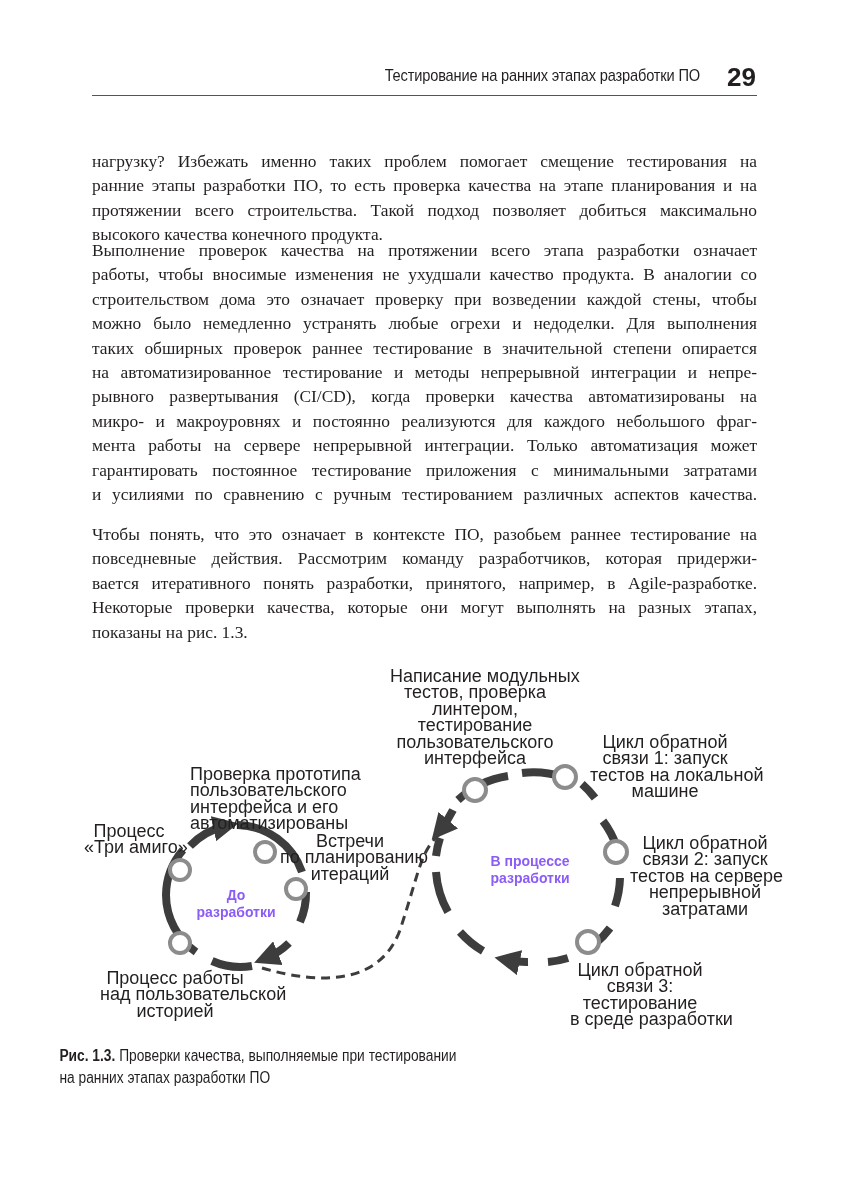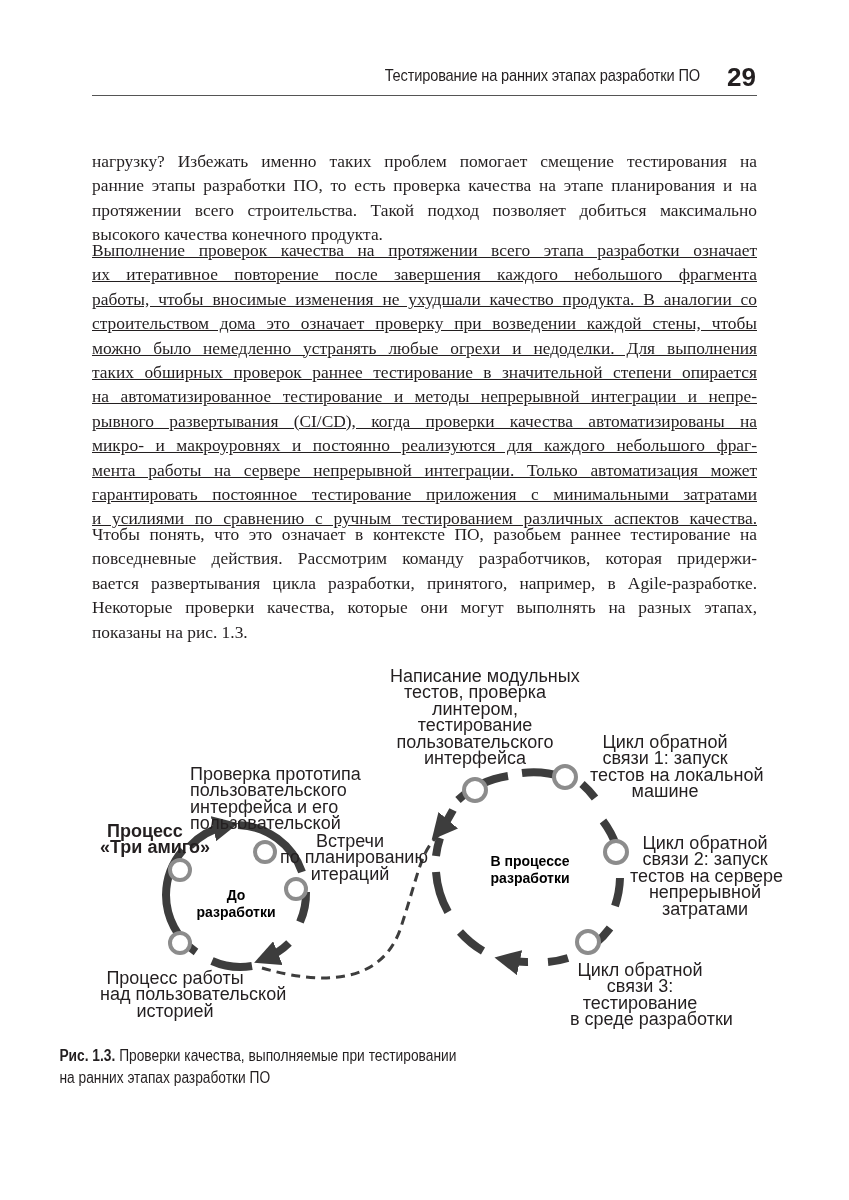--- a/index.html
+++ b/index.html
@@ -4,27 +4,27 @@
 <style>
   html, body { margin: 0; padding: 0; background: #ffffff; }
   body { width: 849px; height: 1200px; position: relative; overflow: hidden; color: #231f20; }
   .header-title { position: absolute; left: 0; top: 66px; width: 700px; text-align: right; font-family: "Liberation Sans", sans-serif; font-size: 17px; transform: scaleX(0.86); transform-origin: right center; color: #231f20; letter-spacing: -0.2px; }
   .page-number { position: absolute; left: 727px; top: 62px; font-family: "Liberation Sans", sans-serif; font-weight: bold; font-size: 26px; color: #231f20; }
   .header-rule { position: absolute; left: 92px; top: 95px; width: 665px; height: 1px; background: #555; }
   .body-text { position: absolute; left: 92px; width: 665px; font-family: "Liberation Serif", serif; font-size: 17.4px; line-height: 24.4px; text-align: justify; color: #231f20; }
   .body-text .line { display: block; white-space: nowrap; text-align-last: justify; text-align: justify; }
   .body-text .line.last { text-align-last: left; }
   #p1 { top: 130px; margin-top: 19px; }
-  #p2 { top: 238px; text-decoration: underline; }
+  #p2 { top: 238px; }
   #p3 { top: 522px; }
   .figure { position: absolute; left: 0; top: 655px; width: 849px; height: 385px; }
   .figure svg { position: absolute; left: 0; top: 0; }
   .lbl { position: absolute; font-family: "Liberation Sans", sans-serif; font-size: 18px; line-height: 16.4px; text-align: center; color: #231f20; white-space: nowrap; }
   .lbl span { display: block; }
-  .center-lbl { position: absolute; font-family: "Liberation Sans", sans-serif; font-weight: bold; font-size: 14px; line-height: 17px; text-align: center; color: #000000; white-space: nowrap; }
+  .center-lbl { position: absolute; font-family: "Liberation Sans", sans-serif; font-weight: bold; font-size: 14px; line-height: 17px; text-align: center; color: #8b5cf6; white-space: nowrap; }
   .center-lbl span { display: block; }
   .caption { position: absolute; left: 0; top: 1045px; width: 849px; font-family: "Liberation Sans", sans-serif; font-size: 16px; line-height: 22px; color: #231f20; }
   .caption .cline { display: block; transform: scaleX(0.86); }
   .caption b { font-weight: bold; }
 </style>
 </head>
 <body>
 
 <div class="header-title">Тестирование на ранних этапах разработки ПО</div>
 <div class="page-number">29</div>
@@ -32,37 +32,36 @@
 
 <div class="body-text" id="p1">
   <span class="line">нагрузку? Избежать именно таких проблем помогает смещение тестирования на</span>
   <span class="line">ранние этапы разработки ПО, то есть проверка качества на этапе планирования и на</span>
   <span class="line">протяжении всего строительства. Такой подход позволяет добиться максимально</span>
   <span class="line last">высокого качества конечного продукта.</span>
 </div>
 
 <div class="body-text" id="p2">
   <span class="line">Выполнение проверок качества на протяжении всего этапа разработки означает</span>
-  <span class="line">их итеративное повторение после завершения каждого небольшого фрагмента</span>
   <span class="line">работы, чтобы вносимые изменения не ухудшали качество продукта. В аналогии со</span>
   <span class="line">строительством дома это означает проверку при возведении каждой стены, чтобы</span>
   <span class="line">можно было немедленно устранять любые огрехи и недоделки. Для выполнения</span>
   <span class="line">таких обширных проверок раннее тестирование в значительной степени опирается</span>
   <span class="line">на автоматизированное тестирование и методы непрерывной интеграции и непре-</span>
   <span class="line">рывного развертывания (CI/CD), когда проверки качества автоматизированы на</span>
   <span class="line">микро- и макроуровнях и постоянно реализуются для каждого небольшого фраг-</span>
   <span class="line">мента работы на сервере непрерывной интеграции. Только автоматизация может</span>
   <span class="line">гарантировать постоянное тестирование приложения с минимальными затратами</span>
   <span class="line">и усилиями по сравнению с ручным тестированием различных аспектов качества.</span>
 </div>
 
 <div class="body-text" id="p3">
   <span class="line">Чтобы понять, что это означает в контексте ПО, разобьем раннее тестирование на</span>
   <span class="line">повседневные действия. Рассмотрим команду разработчиков, которая придержи-</span>
-  <span class="line">вается развертывания цикла разработки, принятого, например, в Agile-разработке.</span>
+  <span class="line">вается итеративного понять разработки, принятого, например, в Agile-разработке.</span>
   <span class="line">Некоторые проверки качества, которые они могут выполнять на разных этапах,</span>
   <span class="line last">показаны на рис. 1.3.</span>
 </div>
 
 <div class="figure">
   <svg width="849" height="385" viewBox="0 655 849 385">
     <defs>
       <marker id="arrowhead" viewBox="0 0 10 10" refX="5" refY="5" markerWidth="3.2" markerHeight="3.2" orient="auto">
         <path d="M0,0 L10,5 L0,10 Z" fill="#3d3d3d"></path>
       </marker>
@@ -109,29 +108,29 @@
     <circle cx="475" cy="790" r="11" fill="#ffffff" stroke="#8c8c8c" stroke-width="4"></circle>
     <circle cx="565" cy="777" r="11" fill="#ffffff" stroke="#8c8c8c" stroke-width="4"></circle>
     <circle cx="616" cy="852" r="11" fill="#ffffff" stroke="#8c8c8c" stroke-width="4"></circle>
     <circle cx="588" cy="942" r="11" fill="#ffffff" stroke="#8c8c8c" stroke-width="4"></circle>
   </svg>
 
   <div class="center-lbl" style="left:186px; top:232px; width:100px;">
     <span>До</span>
     <span>разработки</span>
   </div>
-  <div class="lbl" style="left:100px; top:168px; width:90px;font-weight:bold;">
+  <div class="lbl" style="left:84px; top:168px; width:90px;">
     <span>Процесс</span>
     <span>«Три амиго»</span>
   </div>
   <div class="lbl" style="left:190px; top:111px; width:140px;">
     <span>Проверка прототипа</span>
     <span>пользовательского</span>
     <span>интерфейса и его</span>
-    <span>пользовательской</span>
+    <span>автоматизированы</span>
   </div>
   <div class="lbl" style="left:280px; top:178px; width:140px;">
     <span>Встречи</span>
     <span>по планированию</span>
     <span>итераций</span>
   </div>
   <div class="lbl" style="left:100px; top:315px; width:150px;">
     <span>Процесс работы</span>
     <span>над пользовательской</span>
     <span>историей</span>

